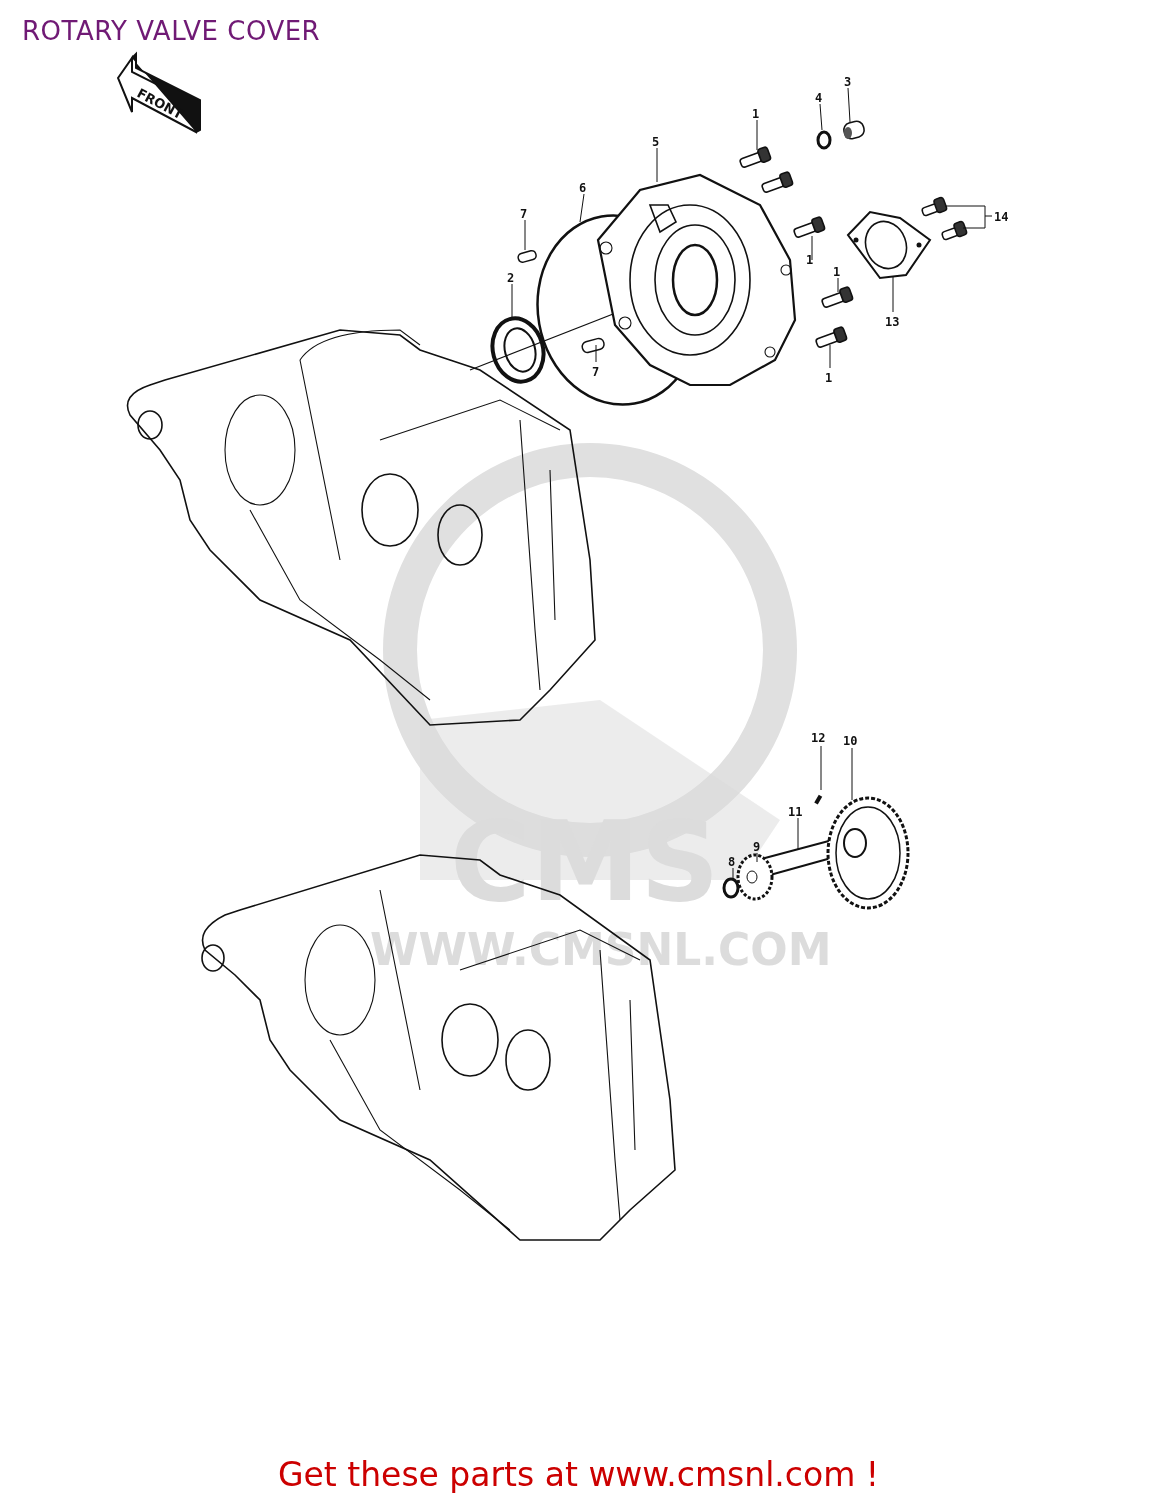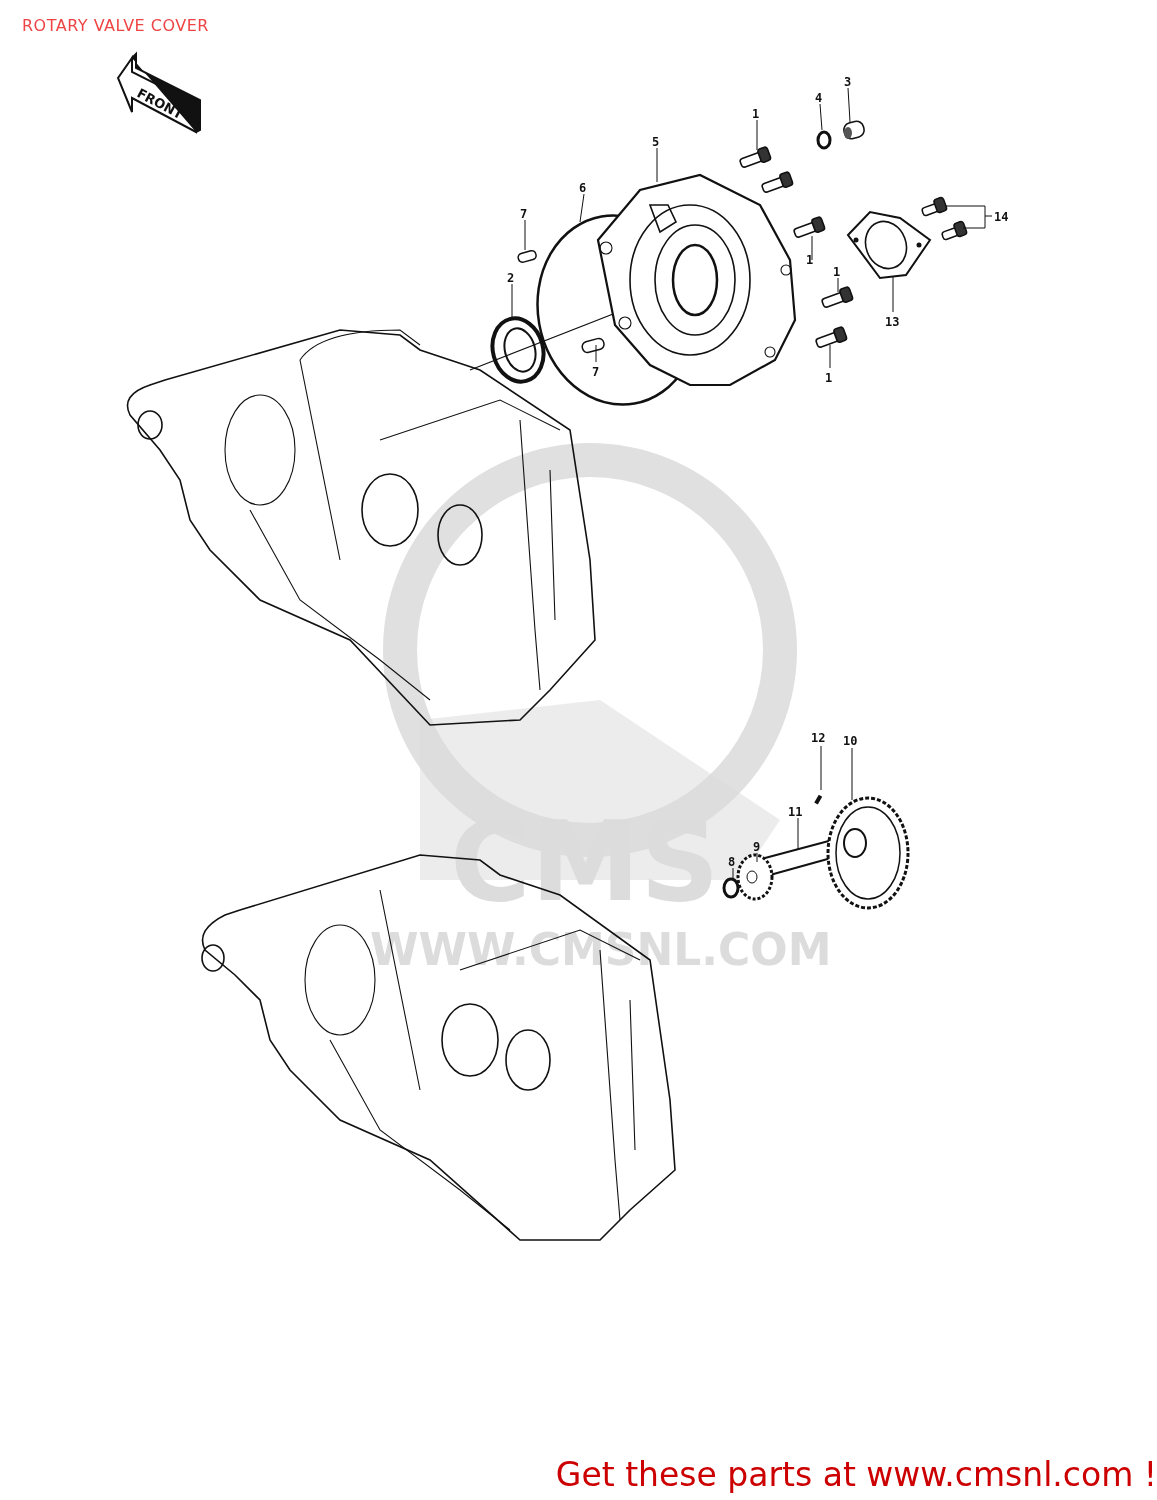--- a/index.html
+++ b/index.html
@@ -1,18 +1,18 @@
 <!DOCTYPE html>
 <html><head>
 <meta charset="utf-8">
 <style>
   html, body { margin:0; padding:0; background:#ffffff; }
   body { width:1157px; height:1500px; position:relative; overflow:hidden; font-family:"DejaVu Sans", sans-serif; }
-  .title { position:absolute; left:22px; top:16px; font-size:16px; color:#ef4444; letter-spacing:0.5px; }
-  .footer { position:absolute; left:0; width:1157px; top:1455px; text-align:right; font-size:33px; color:#cc0000; font-family:"DejaVu Sans", sans-serif; }
+  .title { position:absolute; left:22px; top:16px; font-size:26px; color:#701a75; letter-spacing:0.5px; }
+  .footer { position:absolute; left:0; width:1157px; top:1455px; text-align:center; font-size:33px; color:#cc0000; font-family:"DejaVu Sans", sans-serif; }
   svg.diagram { position:absolute; left:0; top:0; }
   .callout { font-family:"DejaVu Sans Mono", monospace; font-size:12px; font-weight:bold; fill:#111; }
   .ln { stroke:#111; fill:none; stroke-width:1.6; }
   .thin { stroke:#111; fill:none; stroke-width:1.1; }
   .wm { fill:#d9d9d9; }
   .wmtxt { font-family:"DejaVu Sans", sans-serif; font-weight:bold; fill:#dcdcdc; }
 </style>
 </head>
 <body>
 

